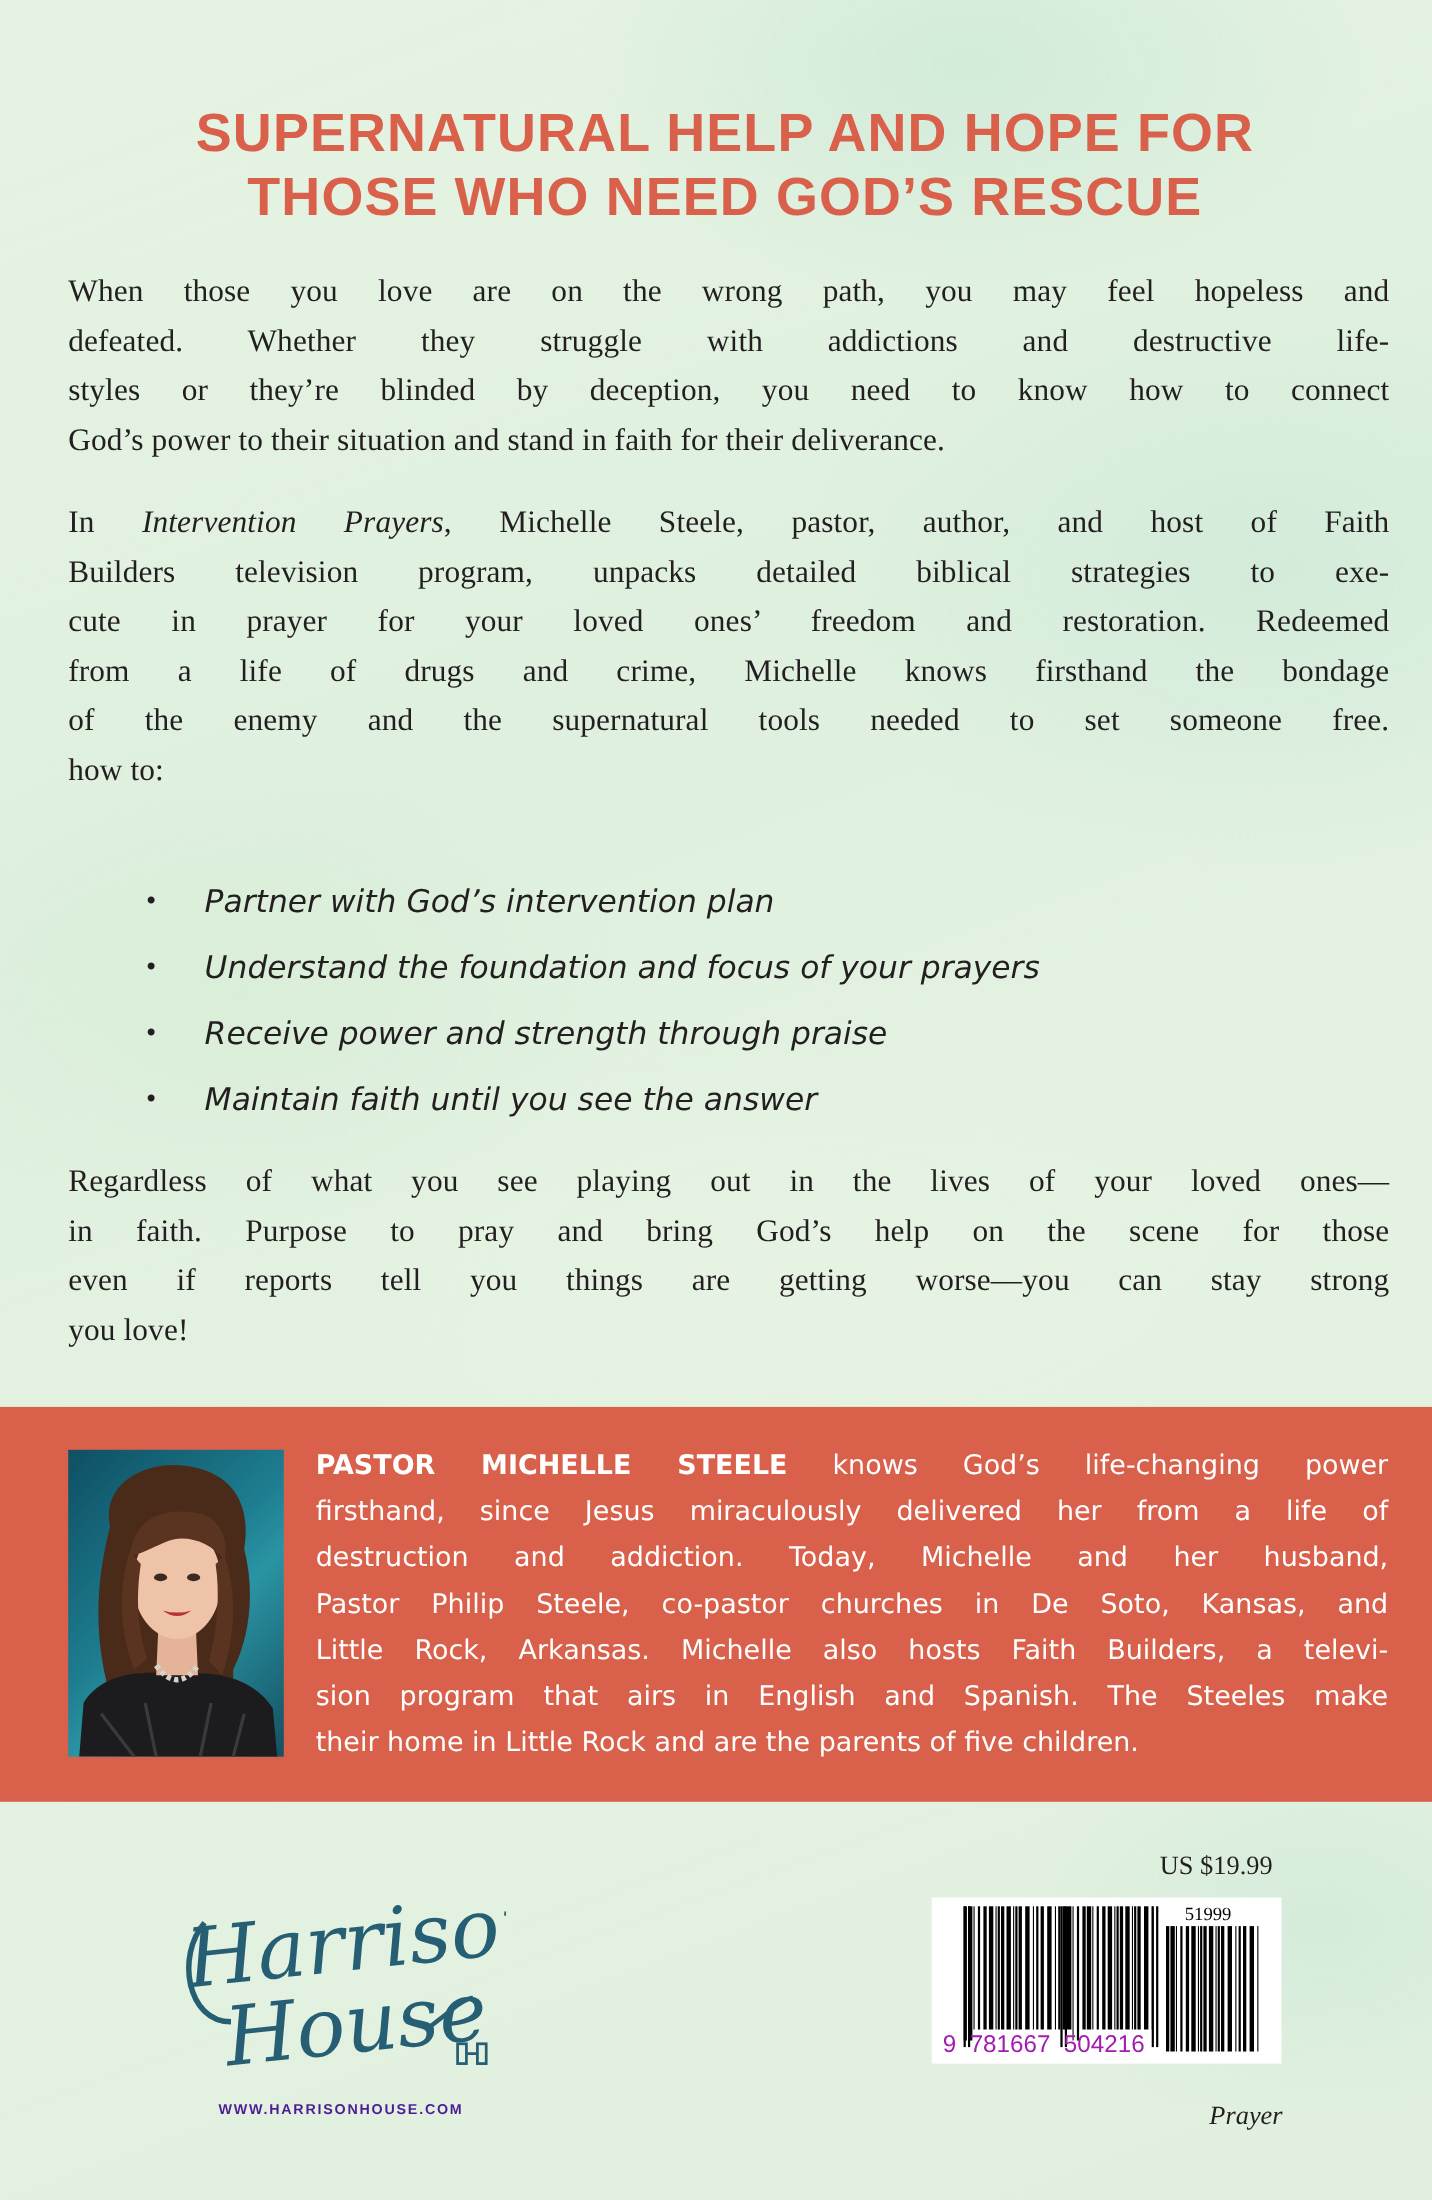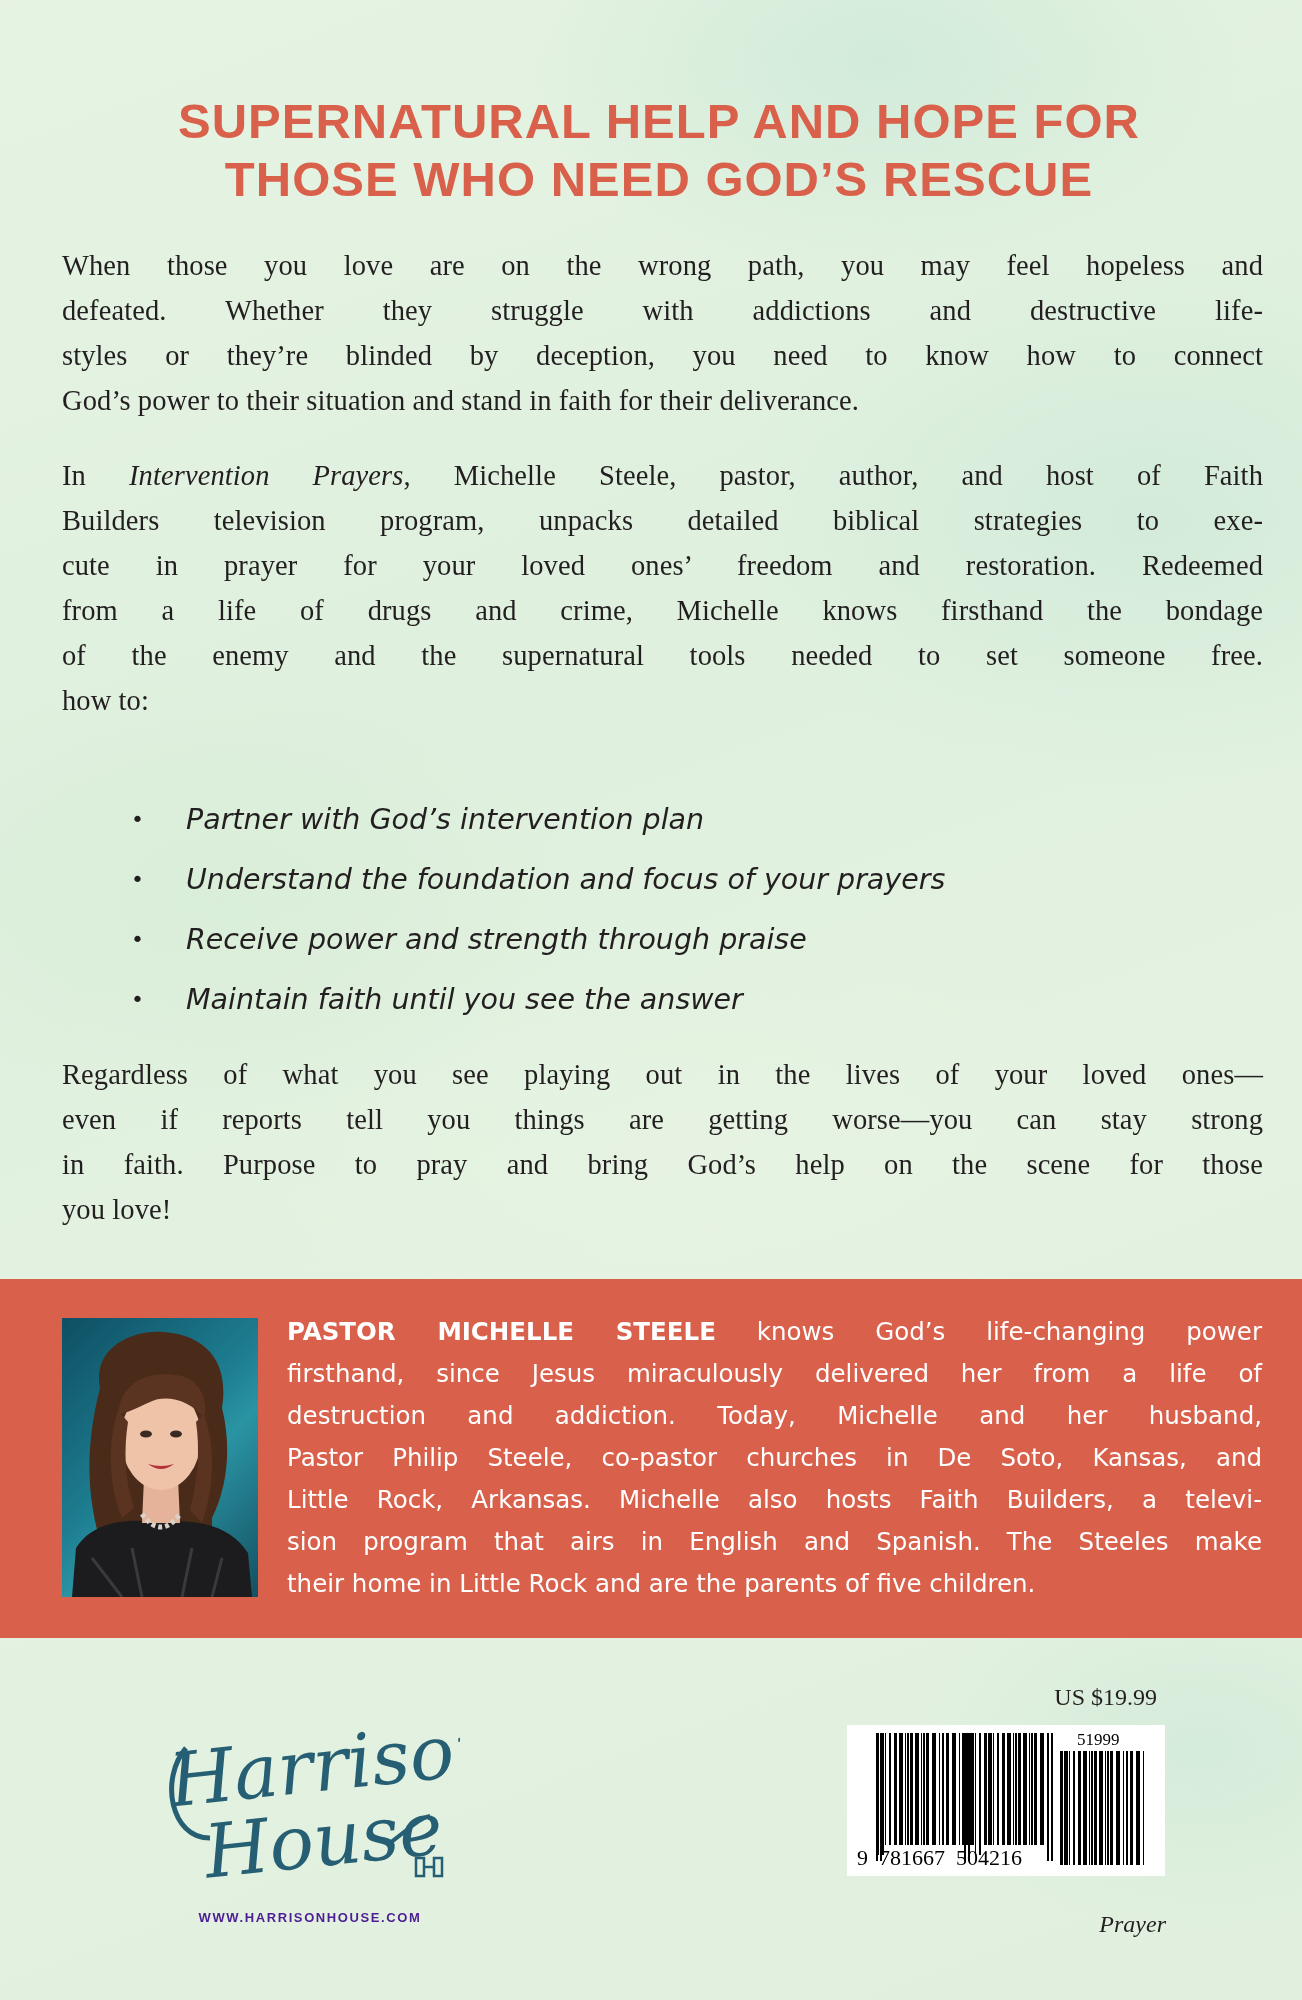--- a/index.html
+++ b/index.html
@@ -70,21 +70,21 @@
     font-size: 13px; letter-spacing: 1.6px; color: #4c1d95;
   }
   .price {
     left: 1000px; top: 1684px; width: 157px; text-align: right;
     font-family: "Liberation Serif", serif; font-size: 24px; color: #231f20;
   }
   .barcode-box { left: 847px; top: 1725px; width: 318px; height: 151px; background: #ffffff; }
   .barcode-box svg { position: absolute; left: 0; top: 0; }
   .isbn-digits {
     position: absolute; left: 10px; top: 120px;
-    font-family: Liberation Serif, serif; font-size: 22px; color: #000000;
+    font-family: Liberation Sans, sans-serif; font-size: 22px; color: #a21caf;
     white-space: pre; background: transparent;
   }
   .addon-digits {
     position: absolute; left: 230px; top: 5px;
     font-family: Liberation Serif, serif; font-size: 17px; color: #000;
   }
   .genre {
     left: 1060px; top: 1885px; width: 106px; text-align: right;
     font-family: "Liberation Serif", serif; font-style: italic; font-size: 24px; color: #231f20; margin-top: 26px;
   }
@@ -127,22 +127,22 @@
     <span class="txt">Receive power and strength through praise</span>
   </li>
   <li>
     <span class="dot">•</span>
     <span class="txt">Maintain faith until you see the answer</span>
   </li>
 </ul>
 
 <div class="abs body-text p3">
   <span class="line">Regardless of what you see playing out in the lives of your loved ones—</span>
+  <span class="line">in faith. Purpose to pray and bring God’s help on the scene for those</span>
   <span class="line">even if reports tell you things are getting worse—you can stay strong</span>
-  <span class="line">in faith. Purpose to pray and bring God’s help on the scene for those</span>
   <span class="line last">you love!</span>
 </div>
 
 <div class="abs band"></div>
 
 <div class="abs photo" aria-label="Portrait of Pastor Michelle Steele">
   <svg width="196" height="279" viewBox="0 0 196 279">
 
     <path d="M38 70 C30 30 70 12 100 14 C140 16 168 40 160 90 C170 130 165 170 150 200 L150 230 L40 230 C28 190 20 140 38 70 Z" fill="#4a2a18"></path>
 

